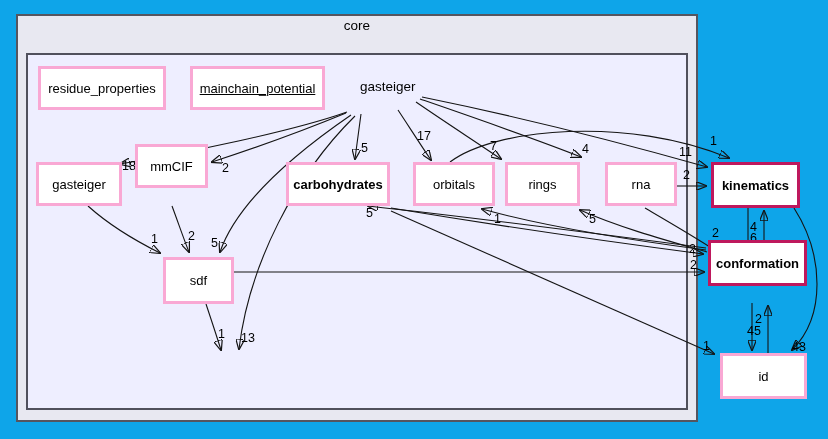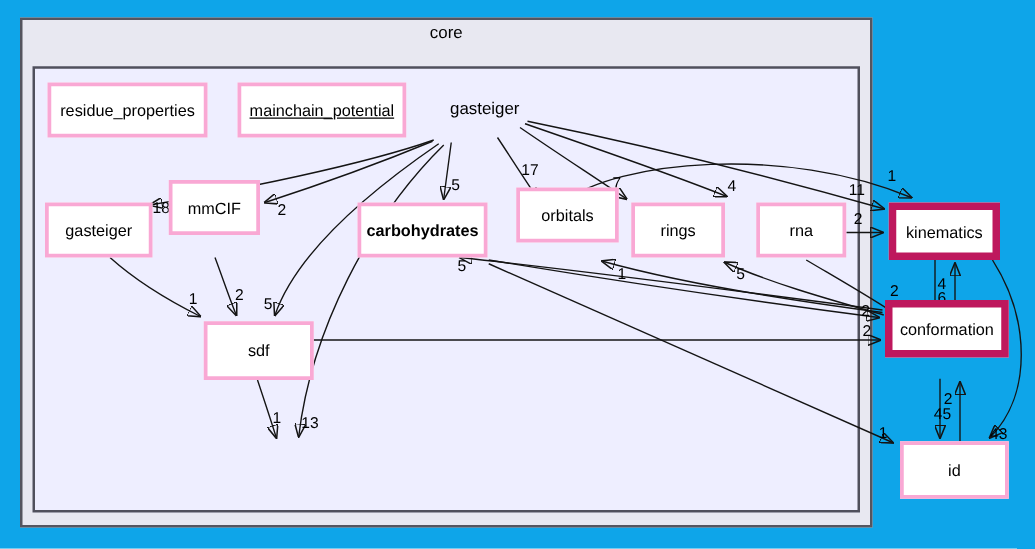--- a/index.html
+++ b/index.html
@@ -6,21 +6,21 @@
   .page{position:relative;width:828px;height:439px;background:#0ea5e9;overflow:hidden;
         font-family:"Liberation Sans","DejaVu Sans",sans-serif;color:#000;}
   .cluster{position:absolute;box-sizing:border-box;}
   .cluster-core{left:16px;top:14px;width:682px;height:408px;background:#e8e8f1;border:2px solid #55555f;}
   .cluster-chem{left:26px;top:53px;width:662px;height:357px;background:#eeeeff;border:2px solid #50505c;}
   .cluster-label{position:absolute;font-size:13.5px;line-height:14px;}
   .core-label{left:16px;top:19px;width:682px;text-align:center;}
   .chem-label{left:360px;top:80px;}
   .node{position:absolute;box-sizing:border-box;background:#ffffff;border:3px solid #f9a8d4;
         display:flex;align-items:center;justify-content:center;font-size:13px;white-space:nowrap;}
-  .node.ext{border:6px solid #be185d;}
+  .node.ext{border:3px solid #be185d;font-weight:bold;}
   svg.edges{position:absolute;left:0;top:0;width:828px;height:439px;pointer-events:none;}
   svg.edges path{fill:none;stroke:#141414;stroke-width:1.1;}
   svg.edges text{font-family:"Liberation Sans","DejaVu Sans",sans-serif;font-size:12.5px;fill:#000;}
 </style>
 </head>
 <body>
 
 <div class="page">
 
   <div class="cluster cluster-core"></div>
@@ -87,21 +87,21 @@
     <text x="747" y="335">45</text>
     <text x="755" y="323">2</text>
     <text x="792" y="351">43</text>
   </svg>
 
   <div class="node" style="left:38px;  top:66px;  width:128px; height:44px;">residue_properties</div>
   <div class="node" style="left:190px; top:66px;  width:135px; height:44px;text-decoration:underline;">mainchain_potential</div>
   <div class="node" style="left:36px;  top:162px; width:86px;  height:44px;">gasteiger</div>
   <div class="node" style="left:135px; top:144px; width:73px;  height:44px;">mmCIF</div>
   <div class="node" style="left:286px; top:162px; width:104px; height:44px;font-weight:bold;">carbohydrates</div>
-  <div class="node" style="left:413px; top:150px; width:82px;  height:44px;">orbitals</div>
+  <div class="node" style="left:413px; top:162px; width:82px;  height:44px;">orbitals</div>
   <div class="node" style="left:505px; top:162px; width:75px;  height:44px;">rings</div>
   <div class="node" style="left:605px; top:162px; width:72px;  height:44px;">rna</div>
-  <div class="node" style="left:163px; top:257px; width:88px;  height:47px;">sdf</div>
+  <div class="node" style="left:163px; top:257px; width:71px;  height:47px;">sdf</div>
   <div class="node ext" style="left:711px; top:162px; width:89px; height:46px;">kinematics</div>
   <div class="node ext" style="left:708px; top:240px; width:99px; height:46px;">conformation</div>
   <div class="node" style="left:720px; top:353px; width:87px;  height:46px;">id</div>
 
 </div>
 
 </body></html>

